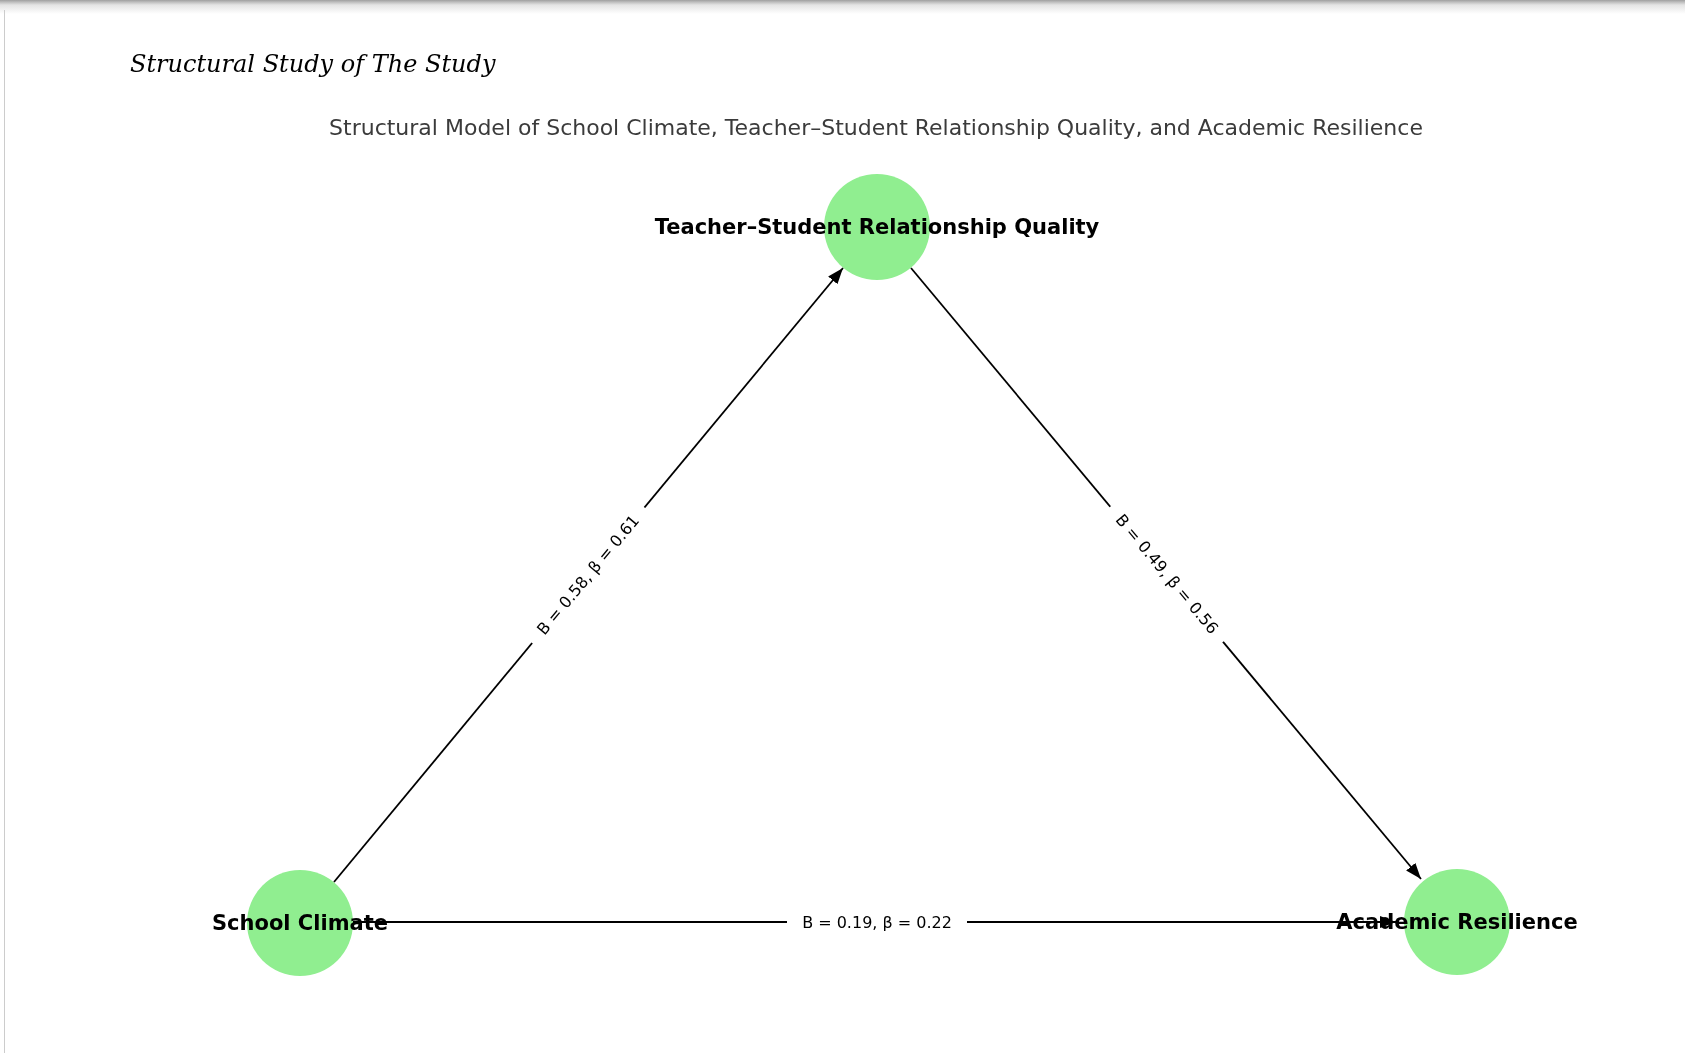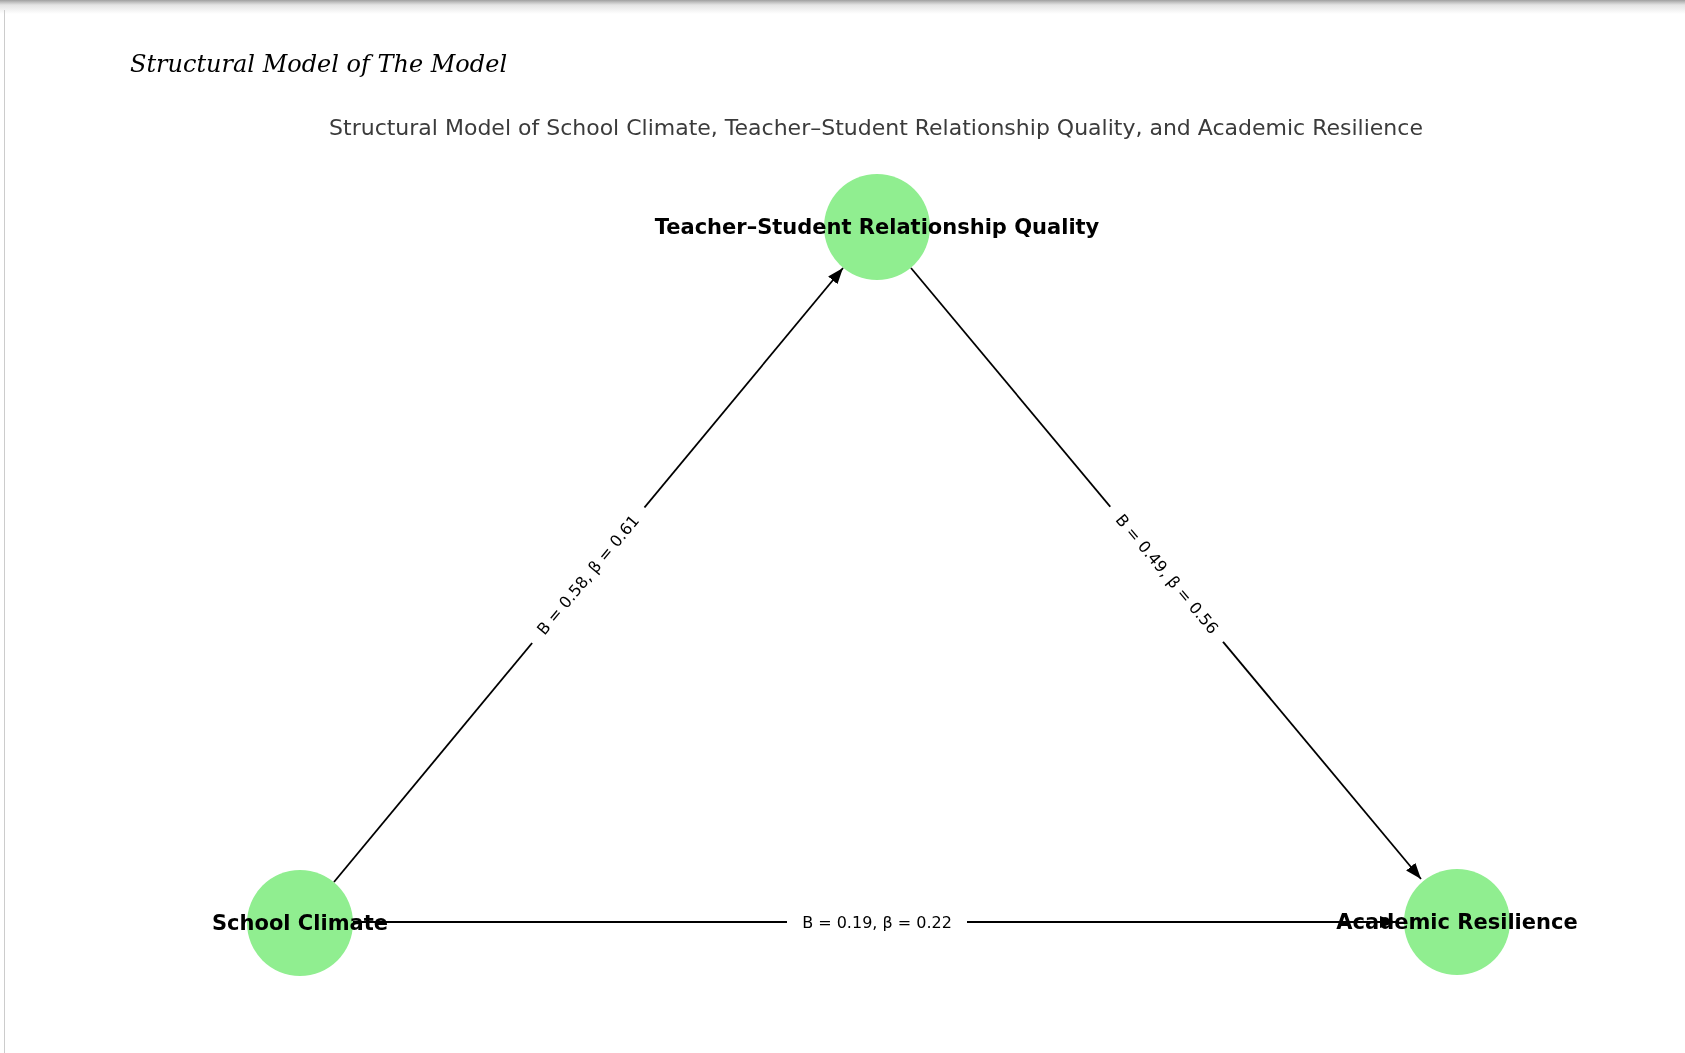--- a/index.html
+++ b/index.html
@@ -52,21 +52,21 @@
     fill: #000000;
   }
 </style>
 </head>
 <body>
 
 <div class="page">
   <div class="top-edge"></div>
   <div class="left-edge"></div>
 
-  <div class="doc-heading">Structural Model of The Model</div>
+  <div class="doc-heading">Structural Study of The Study</div>
 
   <svg class="figure" width="1685" height="1053" viewBox="0 0 1685 1053">
     <defs>
       <marker id="arrowhead" markerUnits="userSpaceOnUse" markerWidth="18" markerHeight="14" refX="16" refY="6" orient="auto">
         <path d="M0,0 L16,6 L0,12 Z" fill="#000000"></path>
       </marker>
     </defs>
 
     <text class="fig-title" x="876" y="135" text-anchor="middle">Structural Model of School Climate, Teacher–Student Relationship Quality, and Academic Resilience</text>
 

